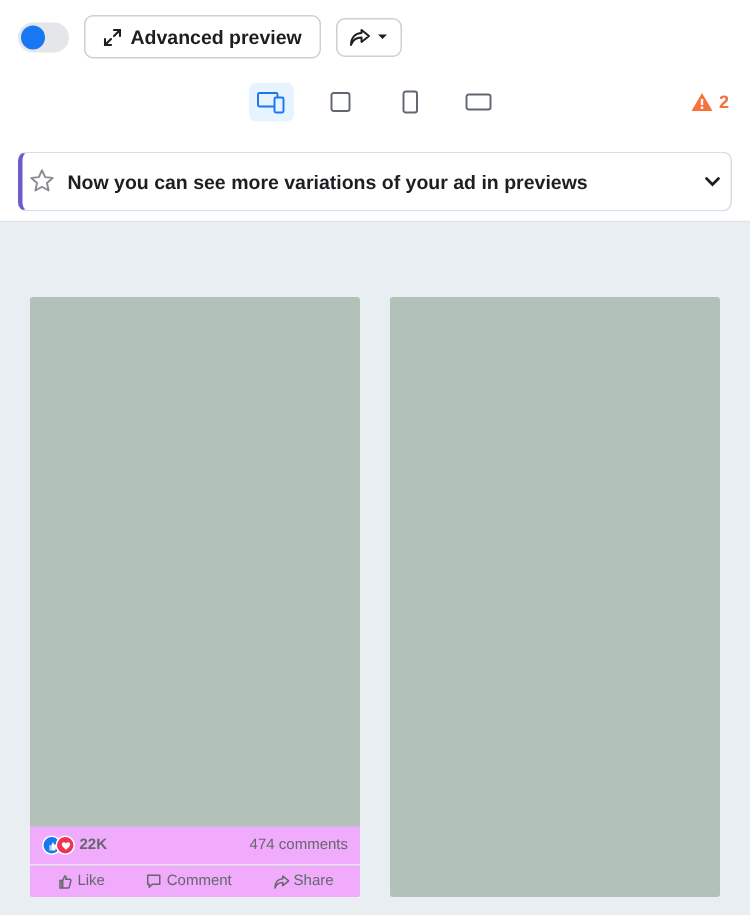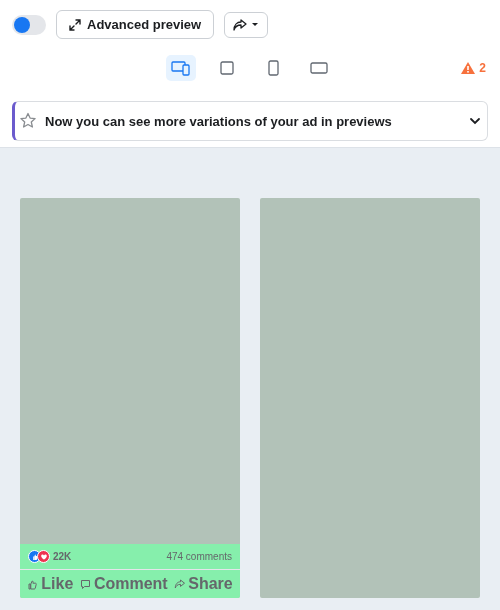--- a/index.html
+++ b/index.html
@@ -126,21 +126,21 @@
   .card {
     flex: 1;
     background: #b2c2b8;
     border-radius: 2px;
     position: relative;
     overflow: hidden;
   }
   .card-footer {
     position: absolute;
     left: 0; right: 0; bottom: 0;
-    background: #86efac;
+    background: #f0abfc;
     font-size: 10px;
     color: #65676b;
   }
   .cf-row1 {
     display: flex;
     align-items: center;
     justify-content: space-between;
     padding: 6px 8px;
   }
   .reacts {
@@ -162,21 +162,21 @@
   .r2 { background:#ee3450; }
   .cf-row2 {
     display: flex;
     align-items: center;
     justify-content: space-around;
     padding: 5px 4px;
     border-top: 1px solid #e4e6ea;
   }
   .act {
     display: flex; align-items: center; gap: 3px;
-    font-size: 16px; font-weight: 700; color: #65676b;
+    font-size: 10px; font-weight: 400; color: #65676b;
   }
   svg { display: block; }
 </style>
 </head>
 <body>
 
 <div class="top-panel">
   <div class="row1">
     <div class="toggle"></div>
     <button class="btn-adv">

